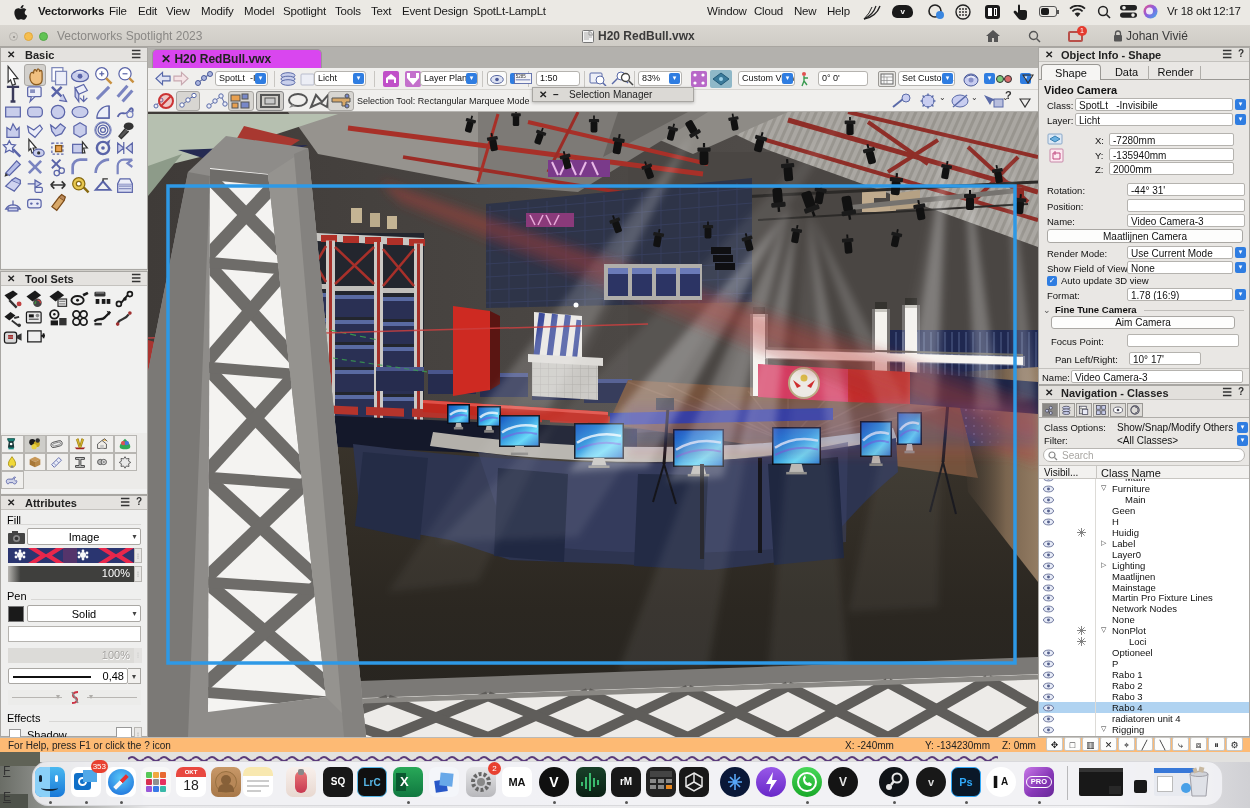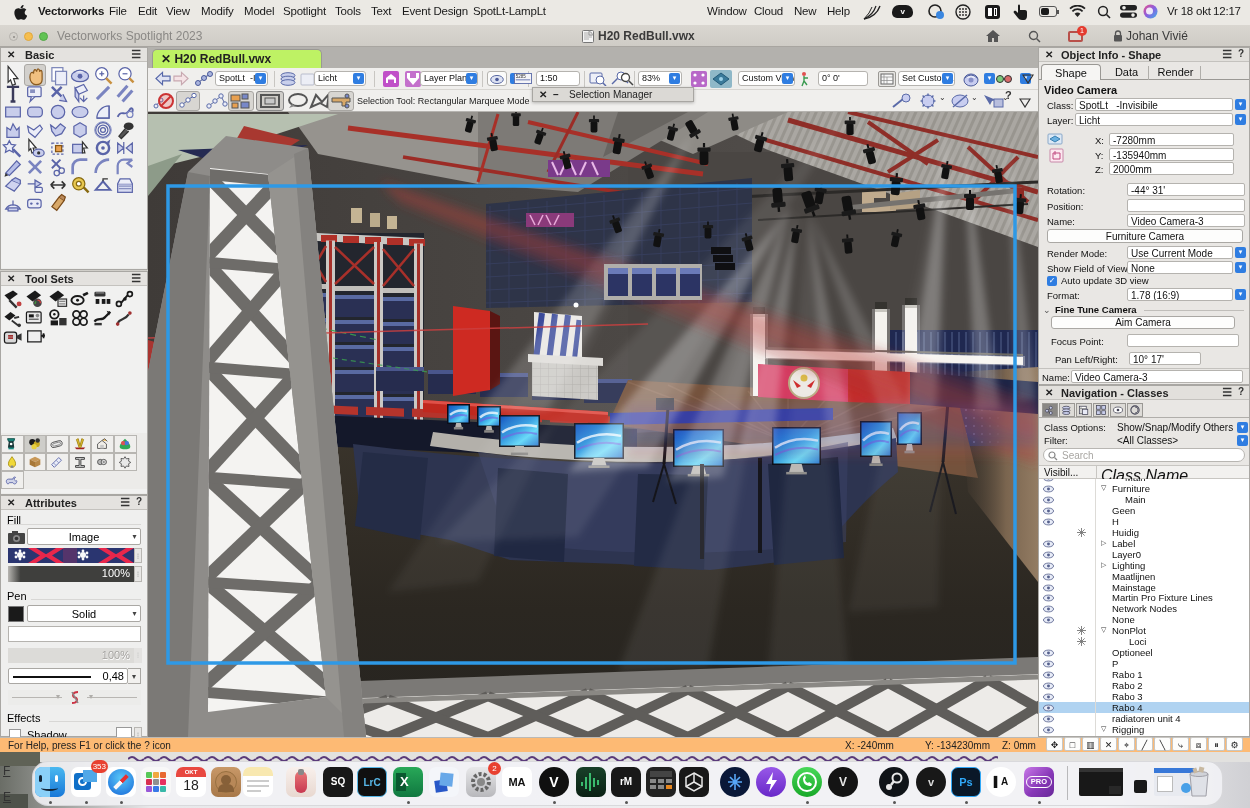--- a/index.html
+++ b/index.html
@@ -29,21 +29,21 @@
 .ticon svg { width:22px; height:22px; }
 
 
 .rpanel { position:absolute; left:1038px; width:212px; background:#e9e7e4; border:1px solid #a9a7a3; font-size:10px; color:#111; }
 .fld { position:absolute; background:#fff; border:1px solid #b5b3af; border-radius:2px; font-size:10px; color:#111; padding:1px 3px; white-space:nowrap; overflow:hidden; }
 .bluebtn { position:absolute; width:11px; height:11px; background:#2f7de1; border-radius:2px; color:#fff; font-size:7px; text-align:center; line-height:10px; }
 .lbl { position:absolute; font-size:9.5px; color:#111; white-space:nowrap; }
 
 
 #tabbar { position:absolute; left:148px; top:47px; width:890px; height:21px; background:#b3b1ad; }
-#tab1 { position:absolute; left:4px; top:2px; width:170px; height:19px; background:#bef264; border:1px solid #9a9894; border-bottom:none; border-radius:5px 5px 0 0; font-size:12px; font-weight:bold; color:#222; padding:2px 0 0 8px; }
+#tab1 { position:absolute; left:4px; top:2px; width:170px; height:19px; background:#d946ef; border:1px solid #9a9894; border-bottom:none; border-radius:5px 5px 0 0; font-size:12px; font-weight:bold; color:#222; padding:2px 0 0 8px; }
 #toolbar1 { position:absolute; left:148px; top:68px; width:890px; height:22px; background:#f0efed; border-bottom:1px solid #d8d6d2; }
 #toolbar2 { position:absolute; left:148px; top:90px; width:890px; height:22px; background:#f0efed; border-bottom:1px solid #b5b3af; }
 .tsep { position:absolute; top:3px; width:1px; height:16px; background:#c8c6c2; }
 
 
 #statusbar { position:absolute; left:0px; top:737px; width:1250px; height:15px; background:#fdba74; border-top:1px solid #bbb9b5; font-size:10px; color:#222; }
 
 
 #desktop { position:absolute; left:0; top:752px; width:1250px; height:56px; background:linear-gradient(90deg,#6a6d66,#e8e8ea 12%,#f2f2f4 88%,#d0d0d4); overflow:hidden; }
 #dock { position:absolute; left:32px; top:9px; width:1191px; height:45px; background:rgba(242,242,245,0.9); border:1px solid rgba(210,210,214,0.8); border-radius:16px; }
@@ -1418,21 +1418,21 @@
   <div class="lbl" style="left:56px; top:102px;">Y:</div>
       <div class="fld" style="left:70px; top:100px; width:125px; height:13px;">-135940mm</div>
   <div class="lbl" style="left:56px; top:116px;">Z:</div>
       <div class="fld" style="left:70px; top:114px; width:125px; height:13px;">2000mm</div>
   <div class="lbl" style="left:8px; top:137px;">Rotation:</div>
       <div class="fld" style="left:88px; top:135px; width:118px; height:13px;">-44° 31'</div>
   <div class="lbl" style="left:8px; top:153px;">Position:</div>
       <div class="fld" style="left:88px; top:151px; width:118px; height:13px;"></div>
   <div class="lbl" style="left:8px; top:168px;">Name:</div>
       <div class="fld" style="left:88px; top:166px; width:118px; height:13px;">Video Camera-3</div>
-  <div class="abs" style="left:8px; top:181px; width:196px; height:14px; background:#fdfdfc; border:1px solid #aaa8a4; border-radius:3px; text-align:center; font-size:10px; padding-top:1px;">Furniture Camera</div>
+  <div class="abs" style="left:8px; top:181px; width:196px; height:14px; background:#fdfdfc; border:1px solid #aaa8a4; border-radius:3px; text-align:center; font-size:10px; padding-top:1px;">Maatlijnen Camera</div>
   <div class="lbl" style="left:8px; top:200px;">Render Mode:</div>
       <div class="fld" style="left:88px; top:198px; width:106px; height:13px;">Use Current Mode</div>
       <div class="bluebtn" style="left:196px; top:199px;">▾</div>
   <div class="lbl" style="left:8px; top:215px;">Show Field of View:</div>
       <div class="fld" style="left:88px; top:213px; width:106px; height:13px;">None</div>
       <div class="bluebtn" style="left:196px; top:214px;">▾</div>
   <div class="abs" style="left:8px; top:228px; width:10px; height:10px; background:#2f7de1; border-radius:2px; color:#fff; font-size:8px; line-height:10px; text-align:center;">✓</div>
   <div class="lbl" style="left:22px; top:227px;">Auto update 3D view</div>
   <div class="lbl" style="left:8px; top:242px;">Format:</div>
       <div class="fld" style="left:88px; top:240px; width:106px; height:13px;">1.78 (16:9)</div>
@@ -1496,21 +1496,21 @@
   <div class="bluebtn" style="left:198px; top:49px;">▾</div>
   <div class="abs" style="left:4px; top:62px; width:202px; height:14px; background:#fff; border:1px solid #b8b6b2; border-radius:7px;">
     <svg style="position:absolute;left:4px;top:2px;" width="10" height="10" viewBox="0 0 10 10">
           <circle cx="4" cy="4" r="3" fill="none" stroke="#888" stroke-width="1.2"></circle>
           <line x1="6.5" y1="6.5" x2="9" y2="9" stroke="#888" stroke-width="1.2"></line>
         </svg>
     <span style="position:absolute; left:18px; top:1px; color:#a8a6a2; font-size:10px;">Search</span>
   </div>
   <div class="abs" style="left:0px; top:79px; width:210px; height:14px; background:#f2f1ef; border-top:1px solid #c8c6c2; border-bottom:1px solid #c8c6c2;">
     <span style="position:absolute; left:5px; top:1px; font-size:10px;">Visibil...</span>
-    <span style="position:absolute; left:62px; top:1px; font-size:16px;font-style:italic;">Class Name</span>
+    <span style="position:absolute; left:62px; top:1px; font-size:11px;">Class Name</span>
     <div style="position:absolute; left:57px; top:0; width:1px; height:13px; background:#c8c6c2;"></div>
   </div>
   <div id="classlist" class="abs" style="left:0; top:93px; width:210px; height:257px; overflow:hidden; background:#fff;">
         <div style="position:absolute;left:0;top:-7px;width:210px;height:11px;font-size:9.5px;">
           <svg viewBox="0 0 12 8" width="11" height="8" style="position:absolute;left:4px;top:2px;">
             <ellipse cx="6" cy="4" rx="5.5" ry="3.2" fill="#e8ecf8" stroke="#55608c" stroke-width="0.9"></ellipse>
             <circle cx="6" cy="4" r="1.6" fill="#55608c"></circle>
           </svg>
           <span style="position:absolute;left:86px;top:0px;white-space:nowrap;">Main</span>
         </div>

